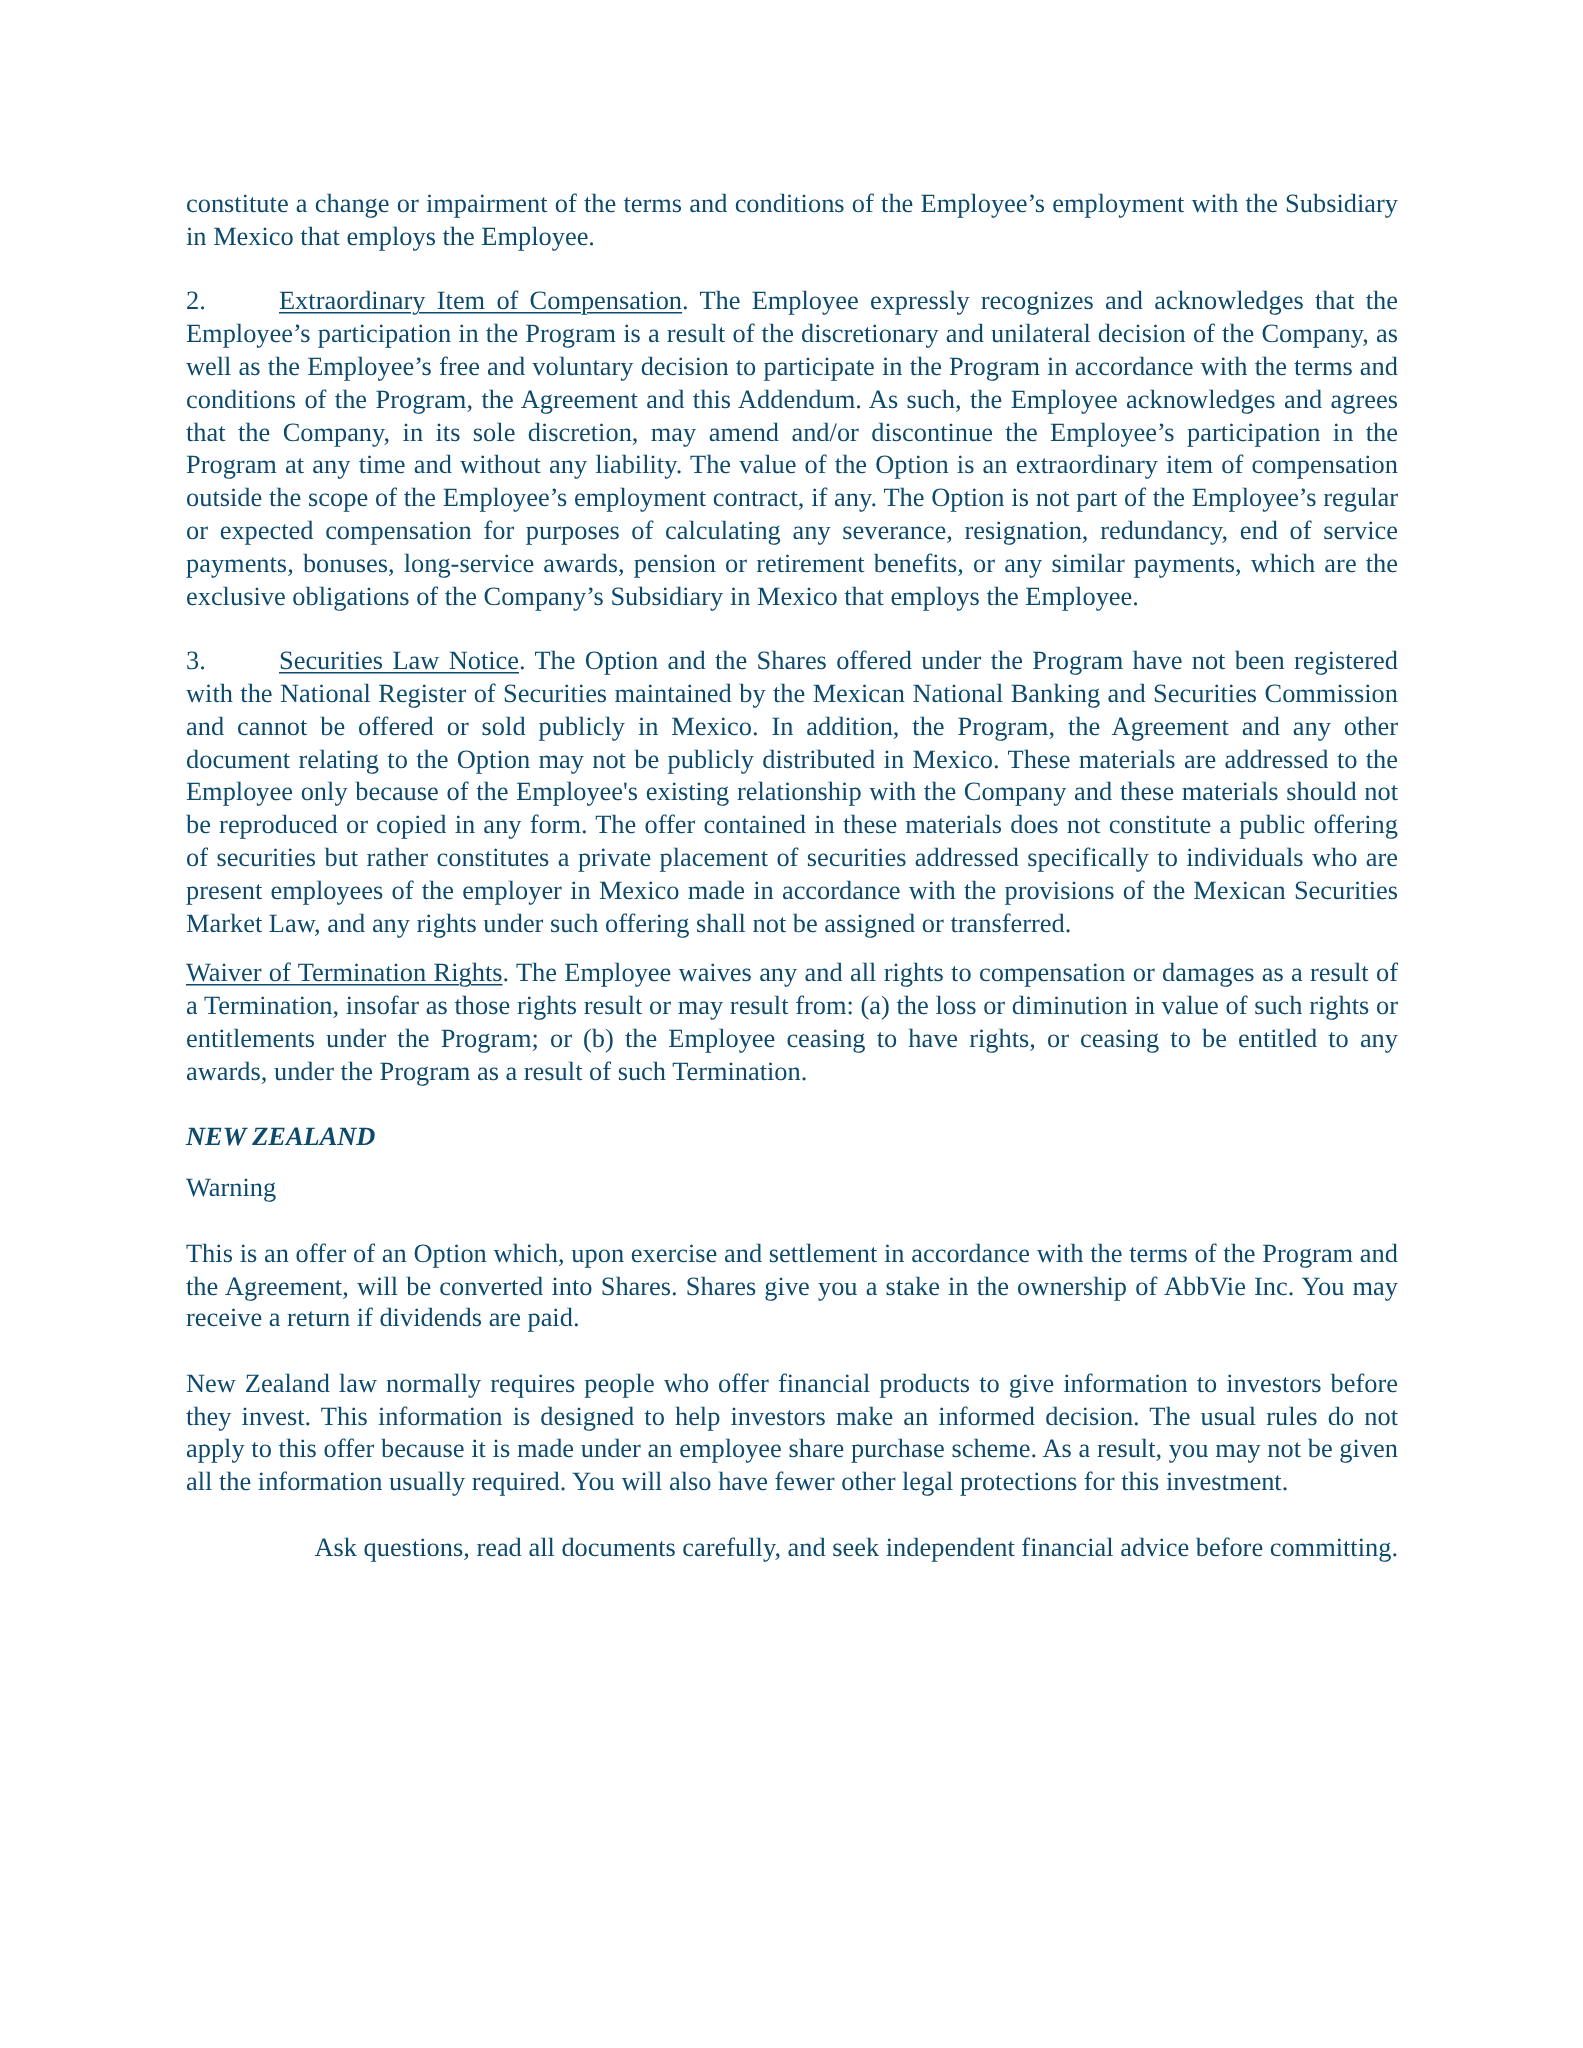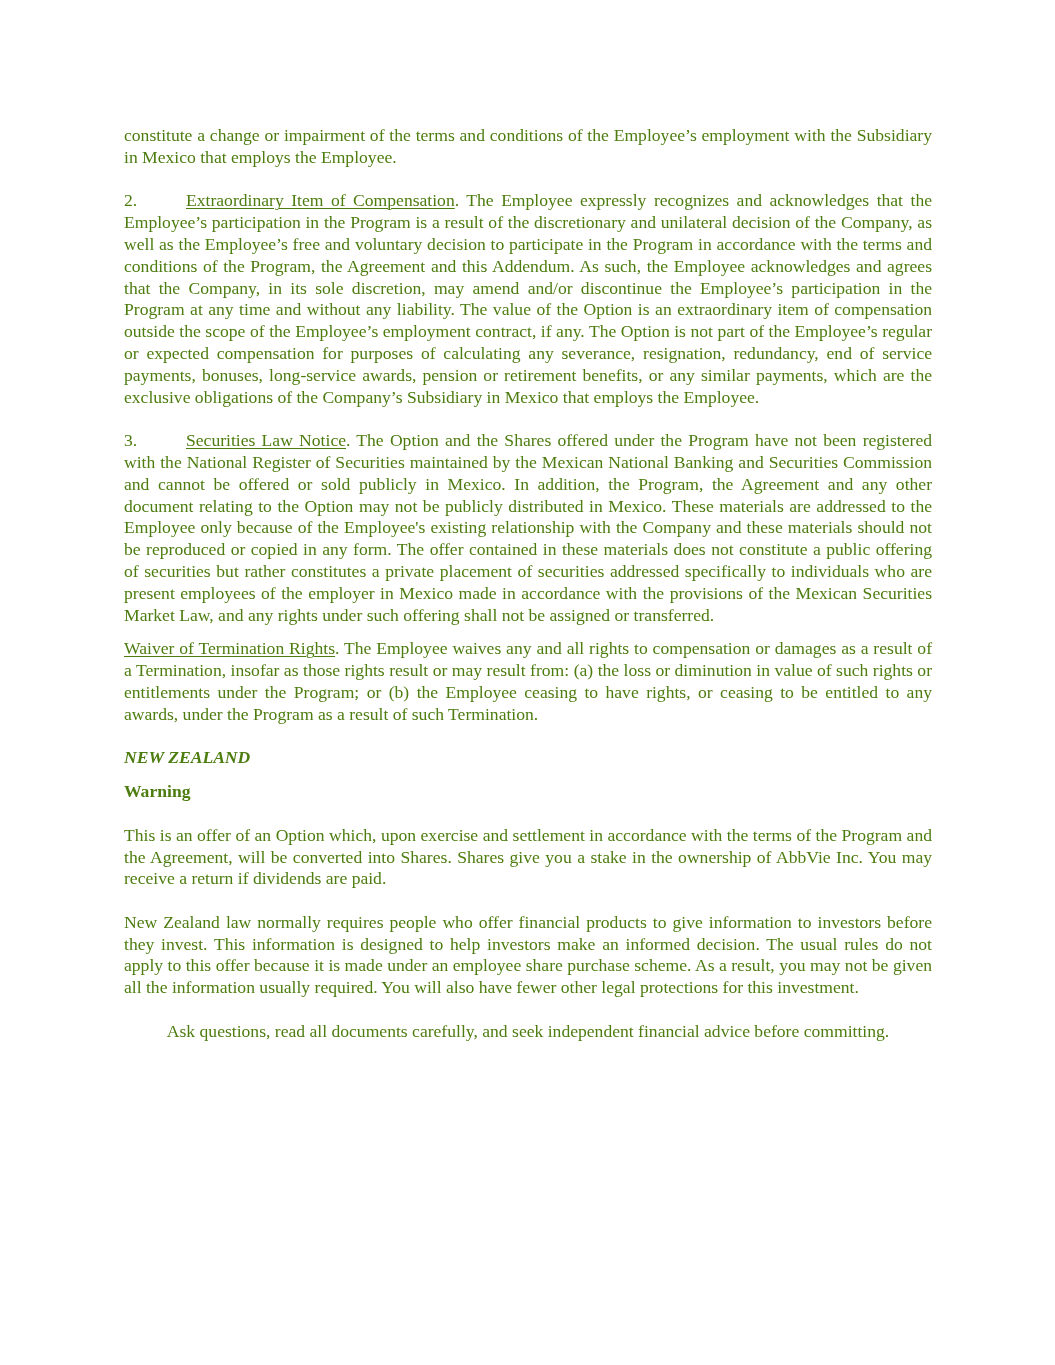--- a/index.html
+++ b/index.html
@@ -1,29 +1,29 @@
 <!DOCTYPE html>
 <html><head>
 <meta charset="utf-8">
 <style>
   html, body { margin: 0; padding: 0; background: #ffffff; }
   body { width: 1055px; height: 1365px; position: relative; overflow: hidden; }
   .page {
     position: absolute; left: 124px; top: 125px; width: 808px;
     font-family: "Liberation Serif", serif; font-size: 17.6px; line-height: 21.8px;
-    color: #4d7c0f;
+    color: #0c4a6e;
   }
   p { margin: 0; text-align: justify; }
   .gap { margin-top: 21.8px; }
   .gap-s { margin-top: 12px; }
   .u { text-decoration: underline; text-underline-offset: 2px; text-decoration-thickness: 1px; }
   .num { display: inline-block; width: 62px; }
   .heading { font-weight: bold; font-style: italic; }
-  .bold { font-weight: bold; }
-  .last { text-align: center; }
+  .bold { font-weight: normal; }
+  .last { text-align: right; }
 </style>
 </head>
 <body>
 
 <div class="page">
   <p>constitute a change or impairment of the terms and conditions of the Employee’s employment with the Subsidiary in Mexico that employs the Employee.</p>
 
   <p class="gap"><span class="num">2.</span><span class="u">Extraordinary Item of Compensation</span><span>.  The Employee expressly recognizes and acknowledges that the Employee’s participation in the Program is a result of the discretionary and unilateral decision of the Company, as well as the Employee’s free and voluntary decision to participate in the Program in accordance with the terms and conditions of the Program, the Agreement and this Addendum.  As such, the Employee acknowledges and agrees that the Company, in its sole discretion, may amend and/or discontinue the Employee’s participation in the Program at any time and without any liability.  The value of the Option is an extraordinary item of compensation outside the scope of the Employee’s employment contract, if any.  The Option is not part of the Employee’s regular or expected compensation for purposes of calculating any severance, resignation, redundancy, end of service payments, bonuses, long-service awards, pension or retirement benefits, or any similar payments, which are the exclusive obligations of the Company’s Subsidiary in Mexico that employs the Employee.</span></p>
 
   <p class="gap"><span class="num">3.</span><span class="u">Securities Law Notice</span><span>. The Option and the Shares offered under the Program have not been registered with the National Register of Securities maintained by the Mexican National Banking and Securities Commission and cannot be offered or sold publicly in Mexico. In addition, the Program, the Agreement and any other document relating to the Option may not be publicly distributed in Mexico. These materials are addressed to the Employee only because of the Employee's existing relationship with the Company and these materials should not be reproduced or copied in any form.  The offer contained in these materials does not constitute a public offering of securities but rather constitutes a private placement of securities addressed specifically to individuals who are present employees of the employer in Mexico made in accordance with the provisions of the Mexican Securities Market Law, and any rights under such offering shall not be assigned or transferred.</span></p>

